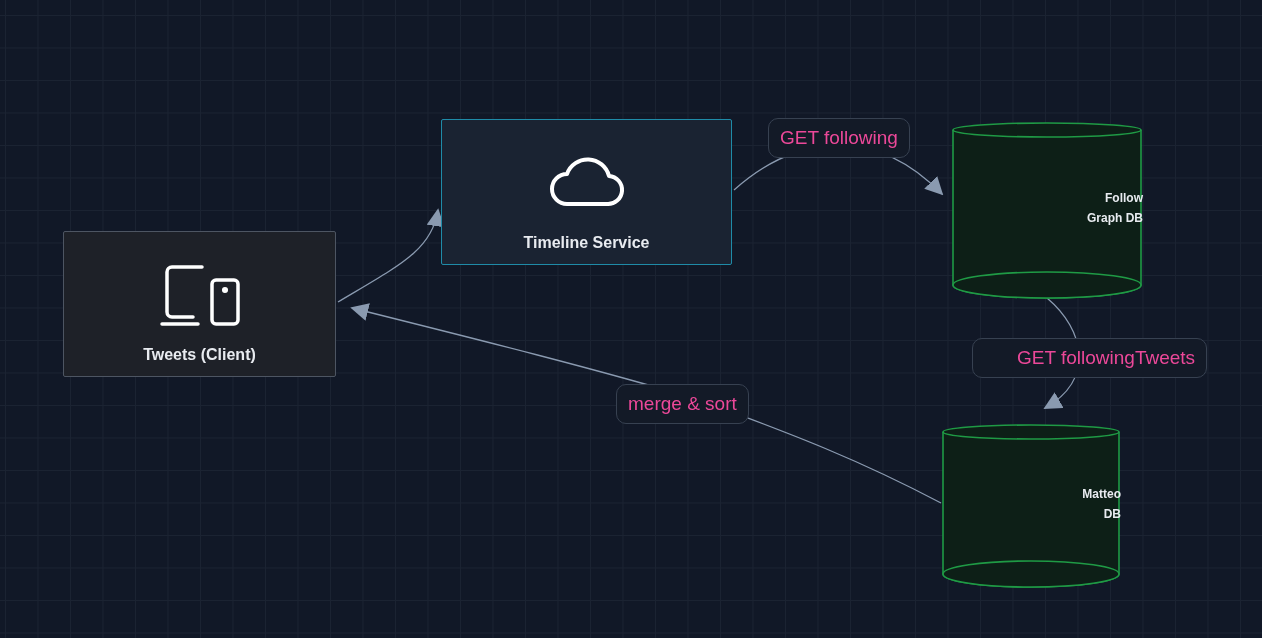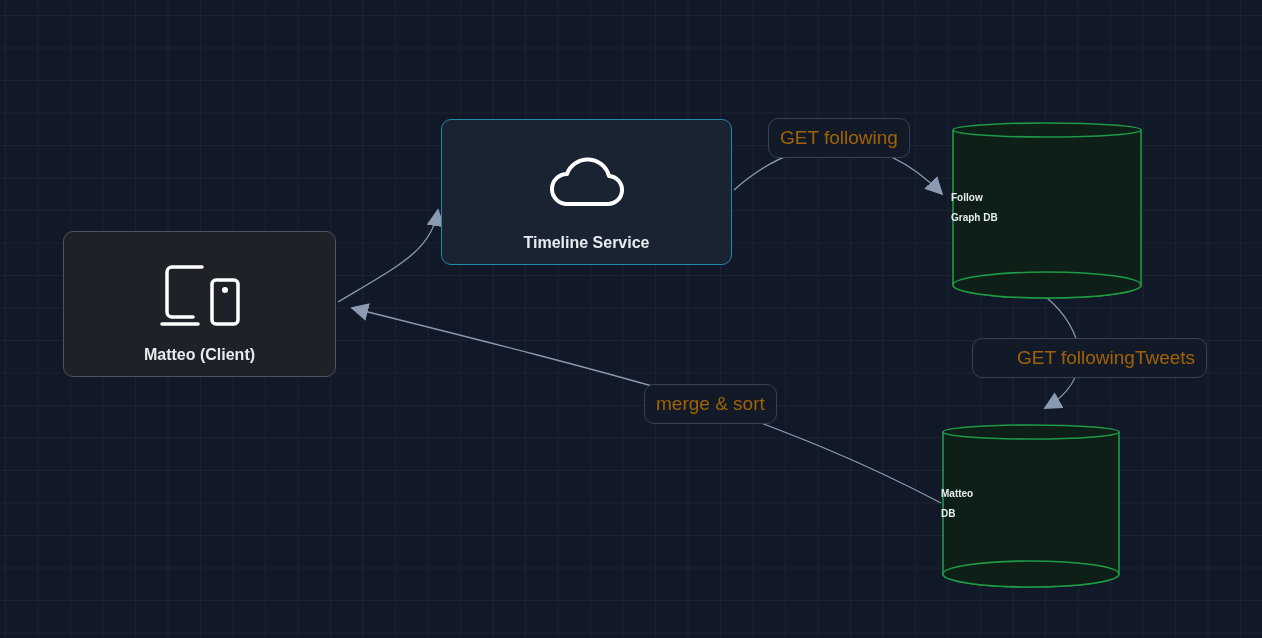--- a/index.html
+++ b/index.html
@@ -8,54 +8,54 @@
     background-color: #111827;
     background-image:
       linear-gradient(to right, #1b2332 1px, transparent 1px),
       linear-gradient(to bottom, #1b2332 1px, transparent 1px);
     background-size: 32.5px 32.5px;
     background-position: 5px 15px;
     font-family: "Liberation Sans", "DejaVu Sans", sans-serif;
   }
   #edges { position: absolute; left: 0; top: 0; width: 1262px; height: 638px; }
   .node {
-    position: absolute; box-sizing: border-box; border-radius: 10px;
+    position: absolute; box-sizing: border-box; border-radius: 2px;
     display: flex; flex-direction: column; align-items: center; text-decoration: underline;
   }
   .node .label {
     color: #e8ebf0; font-weight: 700; font-size: 16px; text-align: center;
     position: absolute; left: 0; right: 0;
   }
   #client { left: 63px; top: 231px; width: 273px; height: 146px;
     background: #1e2128; border: 1.5px solid #4d5562; }
   #client .icon { position: absolute; left: 96px; top: 30px; }
   #client .label { top: 114px; }
   #timeline { left: 441px; top: 119px; width: 291px; height: 146px;
     background: #1a2332; border: 1.5px solid #1f8ba8; }
   #timeline .icon { position: absolute; left: 105px; top: 34px; }
   #timeline .label { top: 114px; }
   .db { position: absolute; }
   .db svg { position: absolute; left: 0; top: 0; }
   .db .label {
     position: absolute; left: 0; right: 0; color: #e8ebf0; font-weight: 700;
-    font-size: 10px; text-align: left; line-height: 20px; white-space: pre-line;
+    font-size: 12px; text-align: right; line-height: 20px; white-space: pre-line;
   }
   #db-follow { left: 951px; top: 117px; width: 192px; height: 184px; }
   #db-follow .label { top: 71px; }
   #db-tweets { left: 941px; top: 418px; width: 180px; height: 172px; }
   #db-tweets .label { top: 66px; }
   .edge-label {
     position: absolute; box-sizing: border-box; height: 40px; padding: 0 11px;
-    display: flex; align-items: center; color: #a16207; font-size: 19px;
+    display: flex; align-items: center; color: #ec4899; font-size: 19px;
     background: #131a27; border: 1px solid #374151; border-radius: 10px;
     white-space: nowrap;
   }
   #lbl-following { left: 768px; top: 118px; }
   #lbl-tweets { left: 972px; top: 338px; padding-left: 44px; }
-  #lbl-merge { left: 616px; top: 384px; margin-left: 28px; }
+  #lbl-merge { left: 616px; top: 384px; }
 </style>
 </head>
 <body>
 
 <svg id="edges">
   <defs>
     <marker id="arrow" viewBox="0 0 10 10" refX="9" refY="5" markerWidth="8" markerHeight="8" orient="auto-start-reverse" markerUnits="userSpaceOnUse">
       <path d="M0,0 L10,5 L0,10 z" fill="#8a9ab0"></path>
     </marker>
     <marker id="arrowL" viewBox="0 0 10 10" refX="9" refY="5" markerWidth="18" markerHeight="18" orient="auto" markerUnits="userSpaceOnUse">
@@ -70,21 +70,21 @@
 
 <div id="client" class="node">
   <span class="icon">
     <svg width="82" height="66" viewBox="0 0 82 66" fill="none" stroke="#ffffff" stroke-width="3.5" stroke-linecap="round" stroke-linejoin="round">
       <path d="M42,5 H12 a5,5 0 0 0 -5,5 V50 a5,5 0 0 0 5,5 H33"></path>
       <path d="M2,62 H38"></path>
       <rect x="52" y="18" width="26" height="44" rx="4"></rect>
       <circle cx="65" cy="28" r="1.3" fill="#ffffff"></circle>
     </svg>
   </span>
-  <div class="label">Matteo (Client)</div>
+  <div class="label">Tweets (Client)</div>
 </div>
 
 <div id="timeline" class="node">
   <span class="icon">
     <svg width="80" height="54" viewBox="0 0 80 54" fill="none" stroke="#ffffff" stroke-width="4" stroke-linecap="round" stroke-linejoin="round">
       <path d="M20,50 H60 a14,14 0 0 0 2,-28 a22,22 0 0 0 -42,-2 a15,15 0 0 0 0,30 z"></path>
     </svg>
   </span>
   <div class="label">Timeline Service</div>
 </div>

